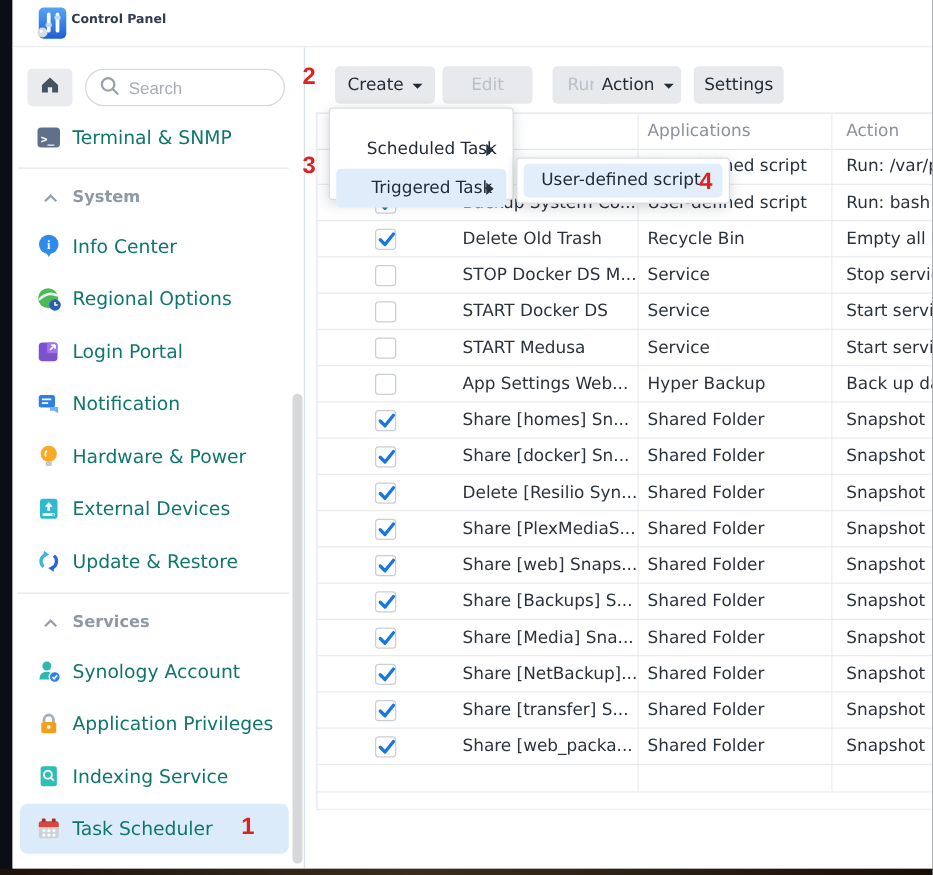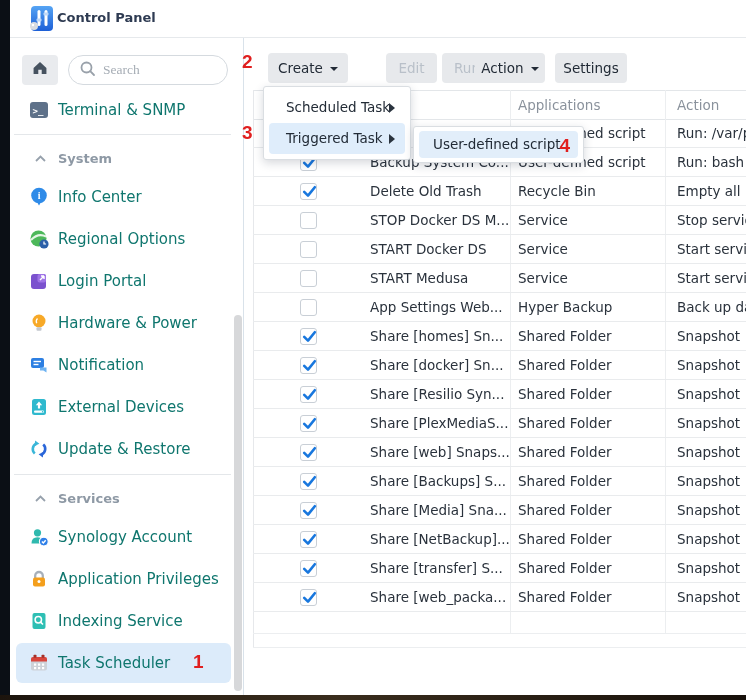--- a/index.html
+++ b/index.html
@@ -5,30 +5,30 @@
   * { margin:0; padding:0; box-sizing:border-box; }
   html,body { width:746px; height:700px; overflow:hidden; }
   body { font-family:"DejaVu Sans","Liberation Sans",sans-serif; background:#0b0f15; position:relative; }
   .desktop-bottom { position:absolute; left:0; top:695px; width:746px; height:5px;
     background:linear-gradient(90deg,#1c140d,#3a2d1d 45%,#17100a); }
   .window { position:absolute; left:10px; top:0; width:736px; height:695px; background:#fff; overflow:hidden; }
 
   
   .app-header { position:absolute; left:0; top:0; right:0; height:38px; background:#fff; border-bottom:1px solid #e6e9ec; }
   .app-header .app-icon { position:absolute; left:16px; top:4px; }
-  .app-header .app-title { position:absolute; left:47px; top:10px; font-size:13px; font-weight:bold; color:#2e3b52; }
+  .app-header .app-title { position:absolute; left:47px; top:10px; font-size:10px; font-weight:bold; color:#2e3b52; }
 
   
   .sidebar { position:absolute; left:0; top:38px; bottom:0; width:234px; background:#fff; border-right:1px solid #d9e2ea; }
   .home-btn { position:absolute; left:12px; top:17px; width:36px; height:30px; background:#e9ebee; border-radius:4px;
     display:flex; align-items:center; justify-content:center; cursor:pointer; }
   .search-box { position:absolute; left:58px; top:17px; width:160px; height:30px; border:1px solid #d5dadf; border-radius:15px;
     background:#fff; display:flex; align-items:center; padding-left:10px; }
   .search-box input { border:none; outline:none; font-size:13.5px; color:#444; width:110px; margin-left:7px;
-    font-family:Liberation Serif, serif; }
+    font-family:Liberation Sans, sans-serif; }
   .search-box input::placeholder { color:#a6adb5; }
   .side-list { position:absolute; left:0; top:52px; right:0; }
   .side-item { position:relative; height:42px; cursor:pointer; }
   .side-item:first-child { height:40px; }
   .side-item .s-icon { position:absolute; left:18px; top:50%; margin-top:-11px; width:22px; height:22px; }
   .side-item .s-label { position:absolute; left:48px; top:50%; transform:translateY(-50%); font-size:15px; color:#0f766e; }
   .side-item.selected::before { content:""; position:absolute; left:6px; right:12px; top:1px; bottom:1px;
     background:#dcebfa; border-radius:6px; }
   .side-item > * { position:relative; }
   .side-divider { height:10px; position:relative; }
@@ -64,21 +64,21 @@
   .trow .cb { position:absolute; left:47px; top:6px; width:17px; height:17px; border:1px solid #c9cfd6;
     border-radius:3px; background:#fff; cursor:pointer; }
   .trow .cb svg { position:absolute; left:0; top:-1px; }
   .trow .cell { position:absolute; top:50%; transform:translateY(-50%); font-size:13.5px; color:#2a323c; }
   .trow .c-name { left:117px; }
   .trow .c-app  { left:265px; }
   .trow .c-action { left:424px; }
 
   
   .menu { position:absolute; left:19px; top:48px; width:148px; height:74px; background:#fff;
-    border:1px solid #dadee2; border-radius:3px; box-shadow:0 3px 10px rgba(30,40,60,.18); padding-top:5px; z-index:5; }
+    border:1px solid #dadee2; border-radius:3px; box-shadow:0 3px 10px rgba(30,40,60,.18); padding-top:17px; z-index:5;text-align:center; }
   .menu-item { position:relative; height:31px; margin:0 5px; border-radius:4px; font-size:13.5px; color:#222b36;
     line-height:31px; padding-left:17px; cursor:pointer; }
   .menu-item.hl { background:#dfedfb; }
   .menu-item .arrow { position:absolute; right:10px; top:50%; margin-top:-5px; width:0; height:0;
     border-top:5px solid transparent; border-bottom:5px solid transparent; border-left:6px solid #2a333e; }
   .submenu { position:absolute; left:169px; top:88px; width:171px; height:37px; background:#fff;
     border:1px solid #dadee2; border-radius:3px; box-shadow:0 3px 10px rgba(30,40,60,.18); padding:4px 5px; z-index:6; }
   .submenu-item { position:relative; height:27px; border-radius:4px; background:#e2eefa; font-size:13.5px;
     color:#222b36; line-height:27px; padding-left:14px; cursor:pointer; }
 
@@ -163,34 +163,34 @@
         <div class="side-item">
           <span class="s-icon"><svg width="22" height="22" viewBox="0 0 22 22">
               <rect x="3" y="4" width="15" height="15" rx="3" fill="#7b52ce"></rect>
               <rect x="9.5" y="4" width="8.5" height="8.5" rx="2" fill="#9f74e6"></rect>
               <path d="M12 10 L16 6 M16 6 h-3 M16 6 v3" stroke="#fff" stroke-width="1.4" fill="none"></path>
             </svg></span>
           <span class="s-label">Login Portal</span>
         </div>
         <div class="side-item">
           <span class="s-icon"><svg width="22" height="22" viewBox="0 0 22 22">
-              <circle cx="11" cy="9" r="6.5" fill="#f7a928"></circle>
-              <path d="M9.5 6.5 q-2 2 -.8 4.8" stroke="#fff" stroke-width="1.3" fill="none"></path>
-              <rect x="8.5" y="15.2" width="5" height="3.6" rx="1" fill="#c3c8ce"></rect>
-            </svg></span>
-          <span class="s-label">Hardware &amp; Power</span>
-        </div>
-        <div class="side-item">
-          <span class="s-icon"><svg width="22" height="22" viewBox="0 0 22 22">
               <rect x="3" y="4" width="13" height="10" rx="2" fill="#2d7fe2"></rect>
               <line x1="5.5" y1="7.5" x2="13" y2="7.5" stroke="#fff" stroke-width="1.4"></line>
               <line x1="5.5" y1="10.5" x2="10.5" y2="10.5" stroke="#fff" stroke-width="1.4"></line>
               <path d="M12 13.5 h6.5 v5 l-3.2 -2 h-3.3 z" fill="#6fb3f2"></path>
             </svg></span>
           <span class="s-label">Notification</span>
+        </div>
+        <div class="side-item">
+          <span class="s-icon"><svg width="22" height="22" viewBox="0 0 22 22">
+              <circle cx="11" cy="9" r="6.5" fill="#f7a928"></circle>
+              <path d="M9.5 6.5 q-2 2 -.8 4.8" stroke="#fff" stroke-width="1.3" fill="none"></path>
+              <rect x="8.5" y="15.2" width="5" height="3.6" rx="1" fill="#c3c8ce"></rect>
+            </svg></span>
+          <span class="s-label">Hardware &amp; Power</span>
         </div>
         <div class="side-item">
           <span class="s-icon"><svg width="22" height="22" viewBox="0 0 22 22">
               <rect x="4" y="3" width="14" height="16" rx="2.5" fill="#2fb9ce"></rect>
               <path d="M11 5.5 l3.2 3.8 h-2.1 v3.2 h-2.2 v-3.2 h-2.1 z" fill="#fff"></path>
               <rect x="6" y="14.6" width="10" height="2.2" rx="1.1" fill="#fff"></rect>
               <circle cx="14.6" cy="15.7" r=".8" fill="#2fb9ce"></circle>
             </svg></span>
           <span class="s-label">External Devices</span>
         </div>
@@ -255,21 +255,21 @@
       </div>
     <div class="side-scrollthumb"></div>
   </div>
 
   <div class="main">
     <div id="toolbar">
         <button class="tbtn" style="left: 24px; width: 80px;">
           <span>Create</span>
           <span class="caret"></span>
         </button>
-        <button class="tbtn disabled" style="left: 110px; width: 51px; margin-left: 32px;">
+        <button class="tbtn disabled" style="left: 110px; width: 72px;">
           <span>Edit</span>
         </button>
         <button class="tbtn disabled" style="left: 159px; width: 50px; margin-left: 39px;">
           <span>Run</span>
         </button>
         <button class="tbtn" style="left: 231px; width: 70px;">
           <span>Action</span>
           <span class="caret"></span>
         </button>
         <button class="tbtn" style="left: 311px; width: 72px; text-align: right;">
@@ -359,21 +359,21 @@
           <span class="cell c-name">Share [docker] Sn...</span>
           <span class="cell c-app">Shared Folder</span>
           <span class="cell c-action">Snapshot</span>
         </div>
         <div class="trow">
           <span class="cb">
             <svg width="17" height="17" viewBox="0 0 17 17">
               <path d="M3.2 8.8 L7 12.6 L13.8 4.2" fill="none" stroke="#1877de" stroke-width="2.6" stroke-linecap="round" stroke-linejoin="round"></path>
             </svg>
           </span>
-          <span class="cell c-name">Share [Resilio Syn...</span>
+          <span class="cell c-name">Delete [Resilio Syn...</span>
           <span class="cell c-app">Shared Folder</span>
           <span class="cell c-action">Snapshot</span>
         </div>
         <div class="trow">
           <span class="cb">
             <svg width="17" height="17" viewBox="0 0 17 17">
               <path d="M3.2 8.8 L7 12.6 L13.8 4.2" fill="none" stroke="#1877de" stroke-width="2.6" stroke-linecap="round" stroke-linejoin="round"></path>
             </svg>
           </span>
           <span class="cell c-name">Share [PlexMediaS...</span>

